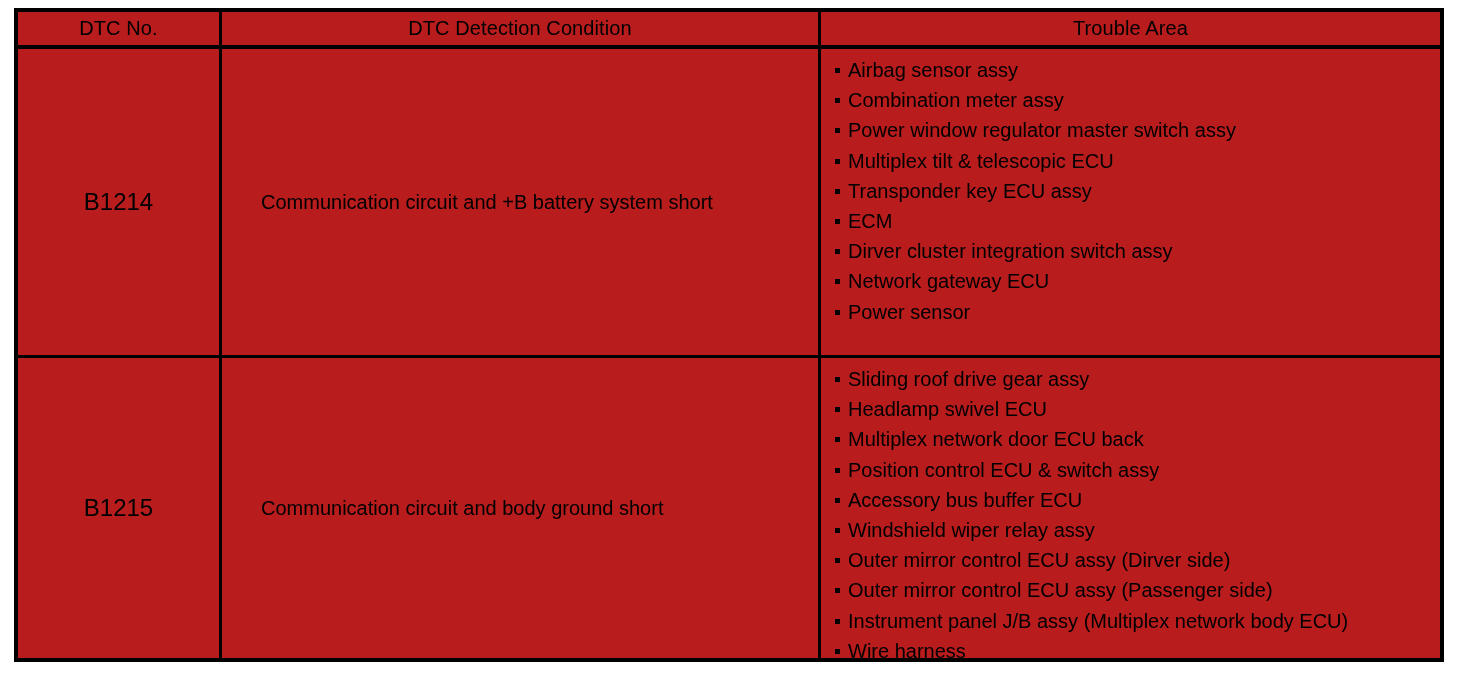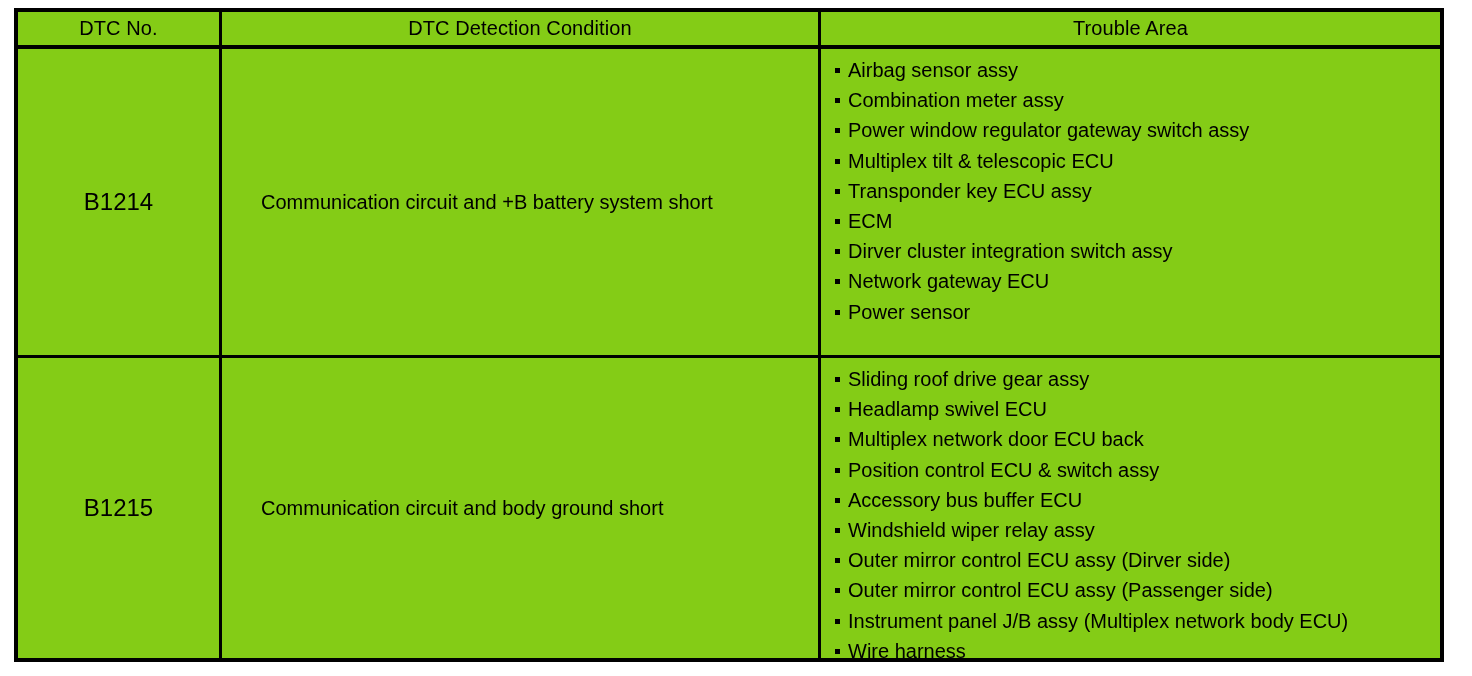--- a/index.html
+++ b/index.html
@@ -24,21 +24,21 @@
 
   
   .dtc-table {
     position: absolute;
     left: 14px;
     top: 8px;
     width: 1430px;
     height: 654px;
     box-sizing: border-box;
     border: 4px solid #000000;
-    background: #84cc16;
+    background: #b91c1c;
     text-decoration: underline;
   }
 
   
   .col-rule {
     position: absolute;
     top: 0;
     bottom: 0;
     width: 3px;
     background: #000000;
@@ -160,21 +160,21 @@
       <div class="th th-cond">DTC Detection Condition</div>
     </div>
 
     <div class="tr tr-1">
       <div class="cell cell-dtcno">B1214</div>
       <div class="cell cell-cond">Communication circuit and +B battery system short</div>
       <div class="cell cell-area">
         <ul class="area-list">
           <li class="area-item">Airbag sensor assy</li>
           <li class="area-item">Combination meter assy</li>
-          <li class="area-item">Power window regulator gateway switch assy</li>
+          <li class="area-item">Power window regulator master switch assy</li>
           <li class="area-item">Multiplex tilt &amp; telescopic ECU</li>
           <li class="area-item">Transponder key ECU assy</li>
           <li class="area-item">ECM</li>
           <li class="area-item">Dirver cluster integration switch assy</li>
           <li class="area-item">Network gateway ECU</li>
           <li class="area-item">Power sensor</li>
         </ul>
       </div>
     </div>
 

